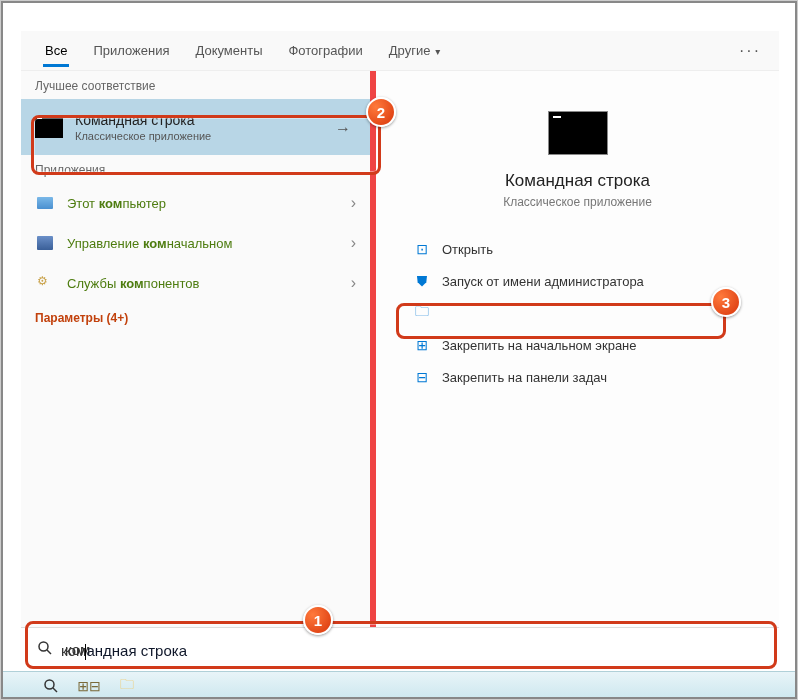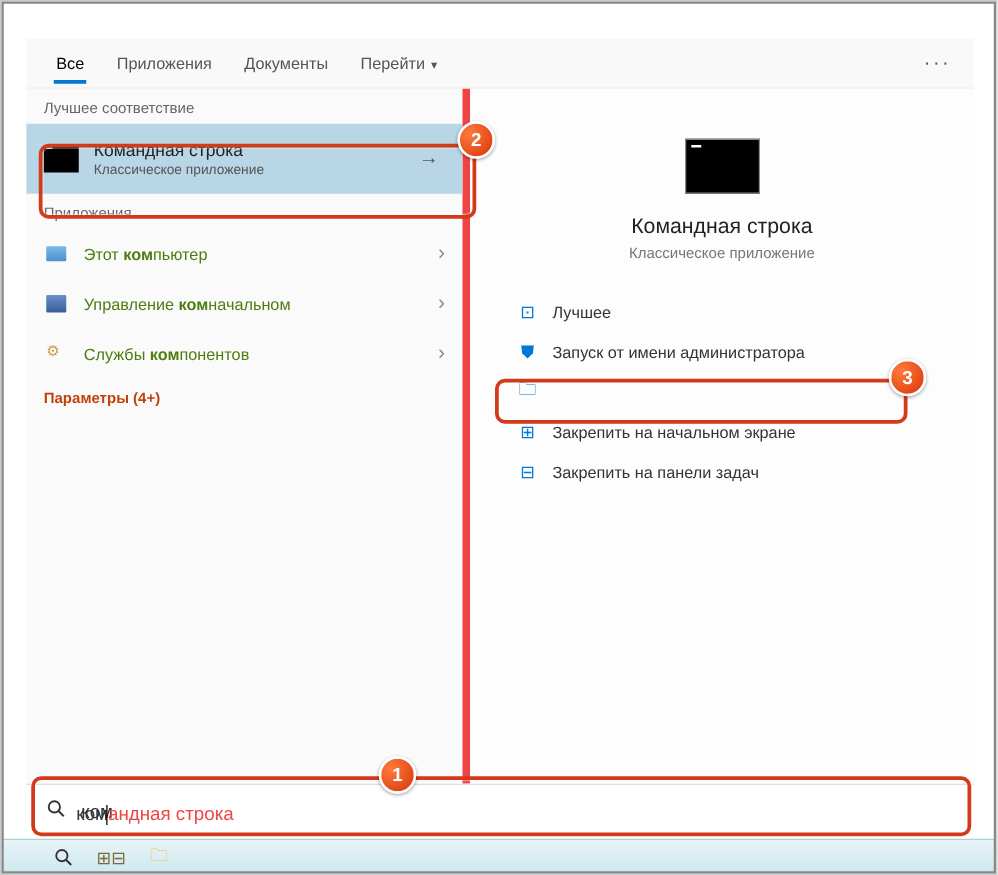--- a/index.html
+++ b/index.html
@@ -48,21 +48,21 @@
   .action-row { display: flex; align-items: center; height: 32px; padding: 0 6px; font-size: 13px; color: #333; cursor: pointer; }
   .action-row .aicon { width: 20px; text-align: center; color: #0078d4; font-size: 14px; margin-right: 10px; }
 
   
   .search-bar { height: 44px; background: #fff; border-top: 1px solid #ddd; display: flex; align-items: center; padding: 0 16px; }
   .search-bar .sicon { font-size: 16px; color: #333; margin-right: 12px; }
   .search-bar input { border: none; outline: none; font-size: 15px; flex: 1; color: #333; background: transparent; }
   .search-bar input::placeholder { color: #bbb; }
   .typed-overlay { position: absolute; left: 40px; bottom: 11px; font-size: 15px; pointer-events: none; }
   .typed-overlay .typed { color: #333; }
-  .typed-overlay .suggest { color: #ef4444; }
+  .typed-overlay .suggest { color: #0f172a; }
 
   
   .taskbar { position: absolute; left: 0; right: 0; bottom: 0; height: 28px; background: linear-gradient(#e8f4f8, #cde8ef); display: flex; align-items: center; padding-left: 40px; gap: 18px; border-top: 1px solid #b0d0d8; }
   .taskbar .tbicon { width: 20px; height: 20px; display: flex; align-items: center; justify-content: center; font-size: 14px; color: #333; }
   .taskbar .folder { color: #f5c14d; }
 
   
   .hl { position: absolute; border: 3px solid #d13a1a; border-radius: 8px; pointer-events: none; box-shadow: 0 0 0 1px rgba(255,255,255,0.4) inset; }
   .num-badge { position: absolute; width: 30px; height: 30px; border-radius: 50%; background: radial-gradient(circle at 30% 30%, #ff7a3c, #d8350a); color: #fff; font-weight: 700; font-size: 15px; display: flex; align-items: center; justify-content: center; border: 2px solid #fff; box-shadow: 0 1px 3px rgba(0,0,0,0.4); pointer-events: none; }
 
@@ -76,21 +76,22 @@
 </style>
 </head>
 <body>
 
 <div class="search-window">
 
   <div class="tabs">
     <div class="tab active">Все</div>
     <div class="tab">Приложения</div>
     <div class="tab">Документы</div>
-    <div class="tab"><span>Перейти</span><span class="chev"> ▾</span></div>
+    <div class="tab">Фотографии</div>
+    <div class="tab"><span>Другие</span><span class="chev"> ▾</span></div>
     <div class="tabs-spacer"></div>
     <div class="more-btn">···</div>
   </div>
 
   <div class="body">
     <div class="left-col">
       <div class="section-label">Лучшее соответствие</div>
 
       <div class="best-match">
         <span class="icon-wrap"></span>
@@ -128,21 +129,21 @@
       <div class="section-label" style="font-weight:700;color:#c2410c;">Параметры (4+)</div>
     </div>
 
     <div class="right-col">
       <div class="detail-icon"></div>
       <div class="detail-title">Командная строка</div>
       <div class="detail-sub">Классическое приложение</div>
 
       <div class="action-row">
         <span class="aicon">⊡</span>
-        <span>Лучшее</span>
+        <span>Открыть</span>
       </div>
       <div class="action-row">
         <span class="aicon">⛊</span>
         <span>Запуск от имени администратора</span>
       </div>
       <div class="action-row">
         <span class="aicon">🗀</span>
       </div>
       <div class="action-row">
         <span class="aicon">⊞</span>

